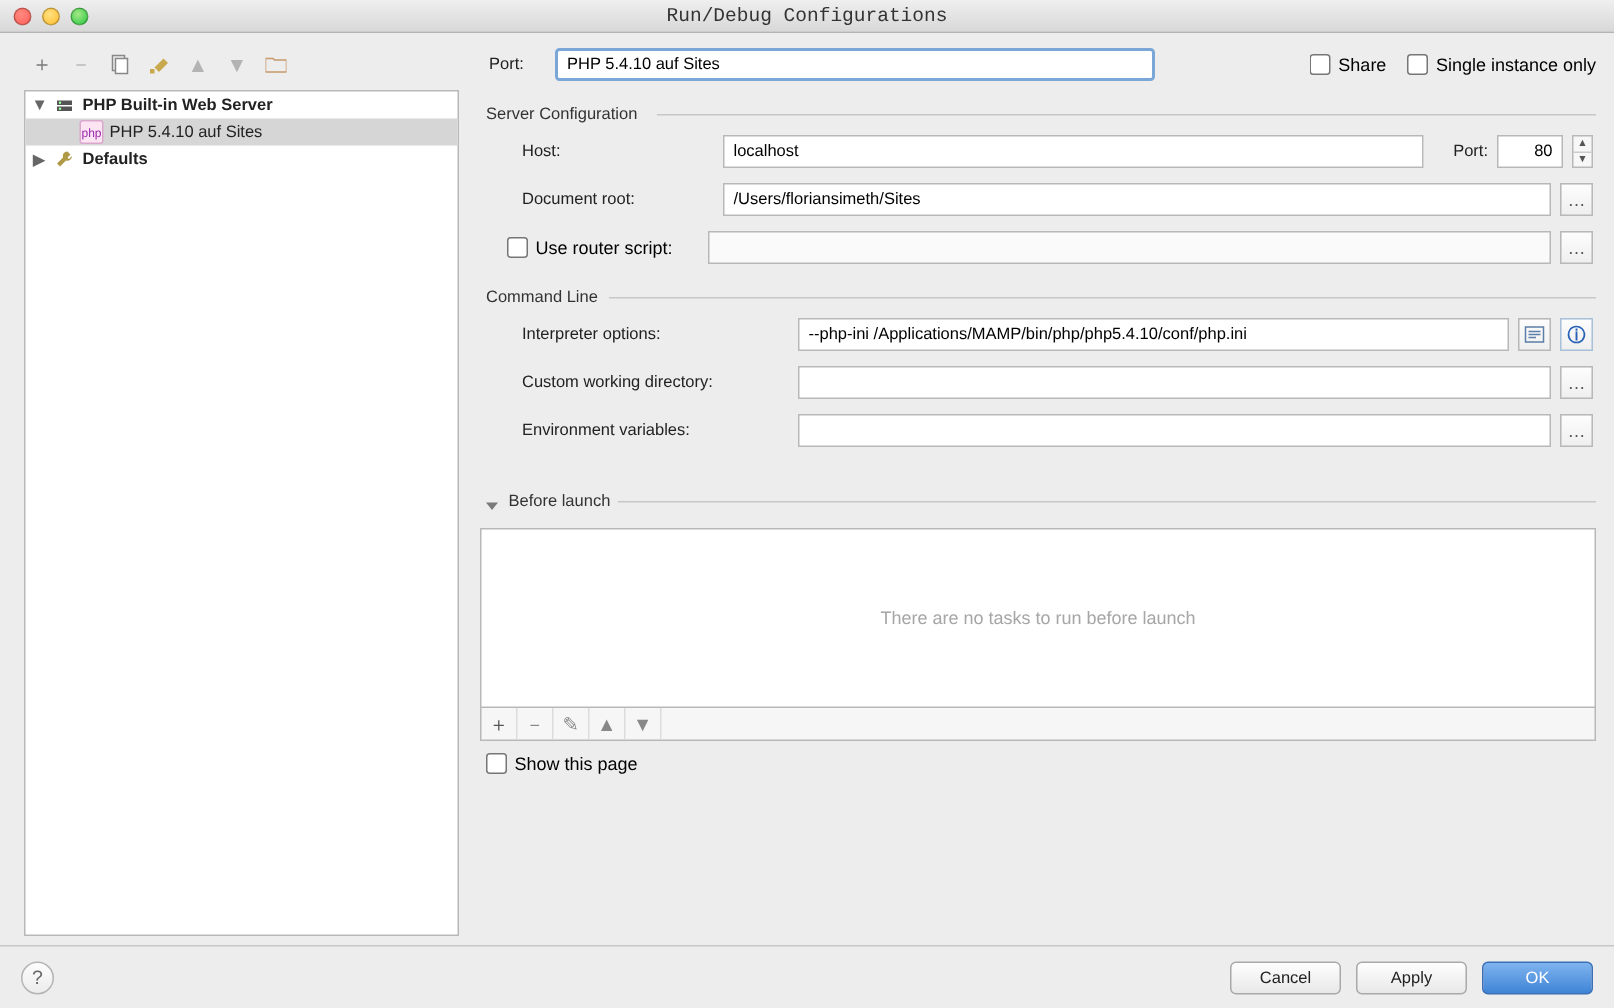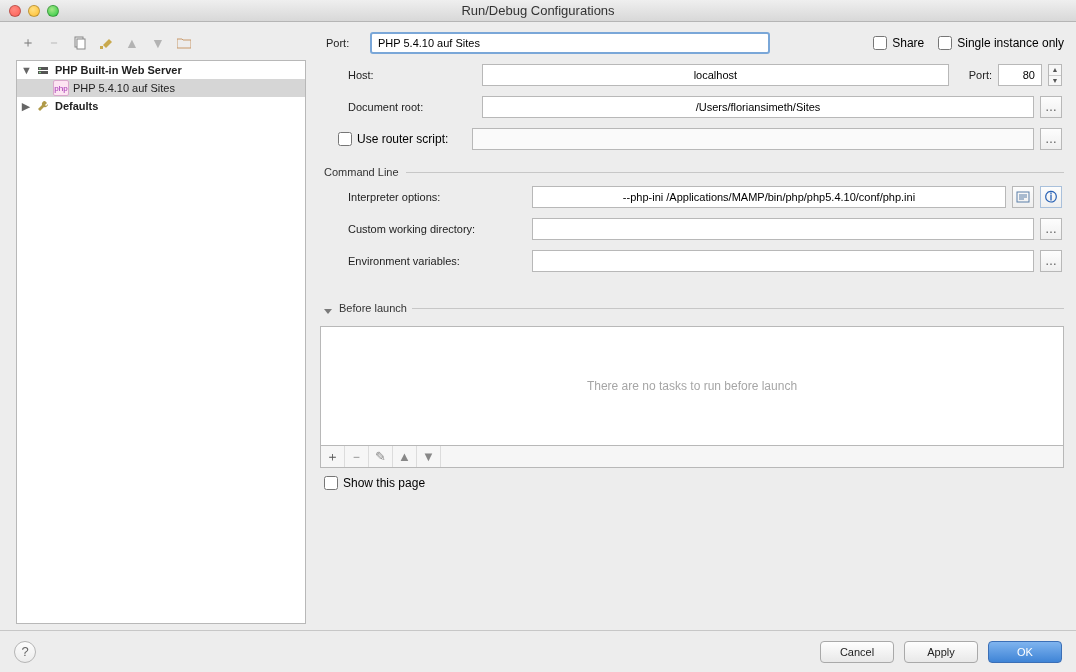--- a/index.html
+++ b/index.html
@@ -15,20 +15,21 @@
 }
 
 
 .titlebar {
   height: 22px;
   background: linear-gradient(#efefef, #d8d8d8);
   border-bottom: 1px solid #b5b5b5;
   display: flex;
   align-items: center;
   position: relative;
+  font-family: Liberation Mono, monospace;
 }
 .traffic-lights {
   display: flex;
   gap: 7px;
   padding-left: 9px;
 }
 .tl {
   width: 12px; height: 12px; border-radius: 50%;
   border: 0.5px solid rgba(0,0,0,.25);
 }
@@ -148,21 +149,21 @@
 .wide-label .fl { width: 178px; }
 input.text, .text-box {
   height: 22px;
   border: 1px solid #b8b8b8;
   background:#fff;
   padding: 0 6px;
   font: inherit;
   border-radius: 0;
 }
 input.text.disabled { background:#fafafa; color:#999; }
-.flex1 { flex:1;text-align:center; }
+.flex1 { flex:1; }
 
 .port-input { width:44px; text-align:right; }
 .spinner {
   width:14px; height:22px;
   display:flex; flex-direction:column;
   border:1px solid #b8b8b8; background:#f7f7f7;
 }
 .spinner div { flex:1; display:flex;align-items:center;justify-content:center; font-size:7px; color:#555;}
 .spinner div:first-child{border-bottom:1px solid #ccc;}
 
@@ -306,20 +307,23 @@
         <input type="checkbox" style="">
         <span>Share</span>
       </label>
       <span style="width:14px"></span>
       <label class="chk">
         <input type="checkbox" style="">
         <span>Single instance only</span>
       </label>
     </div>
 
+    <div class="group-title">
+      <span>Server Configuration</span>
+    </div>
     <div class="form-grid">
       <div class="form-row">
         <span class="fl label">Host:</span>
         <input class="text flex1" value="localhost" style="">
         <span style="width:8px"></span>
         <span class="label">Port:</span>
         <input class="text port-input" value="80" style="">
         <div class="spinner">
             <div>▲</div>
             <div>▼</div>

